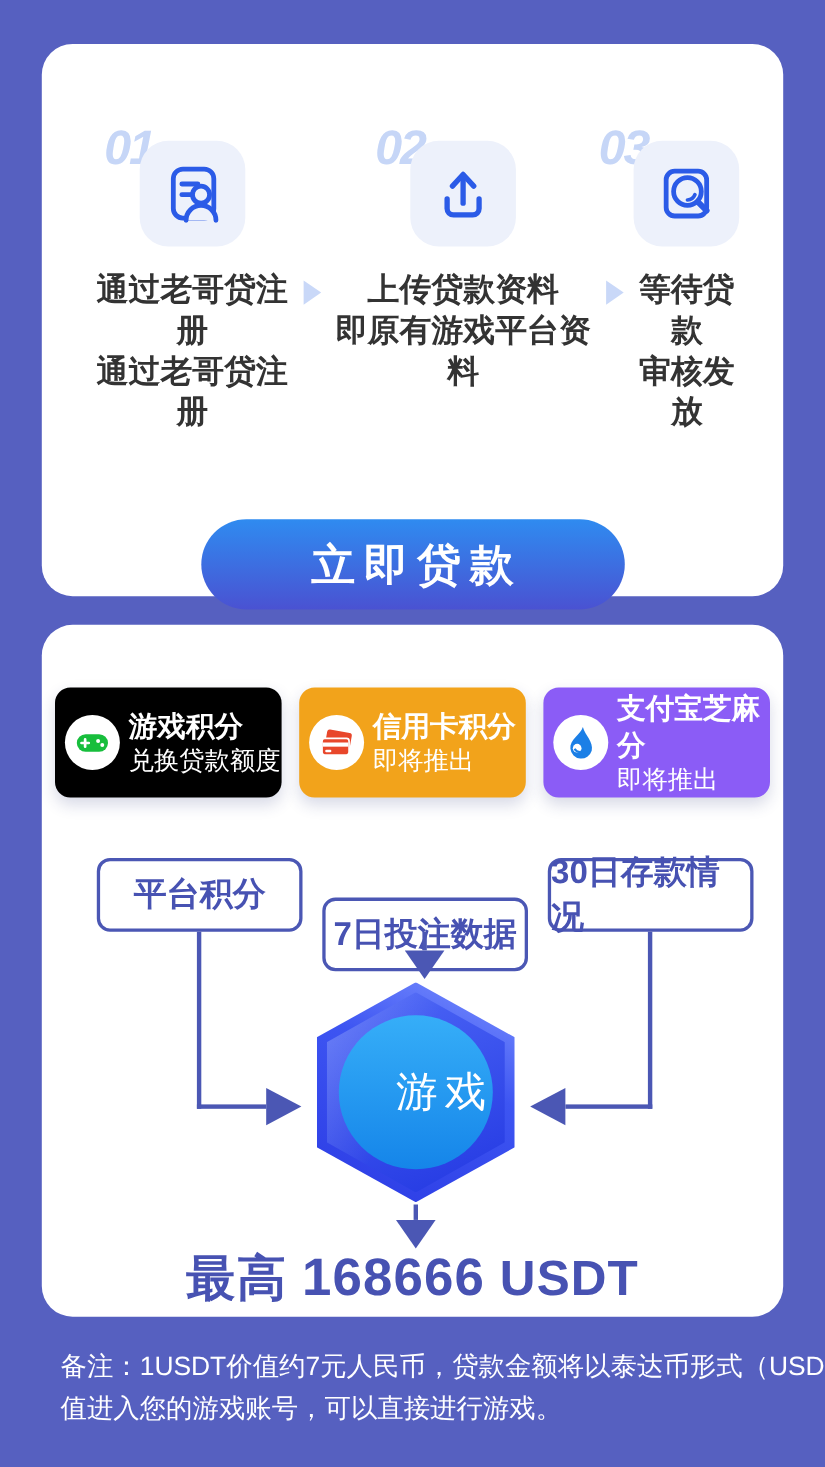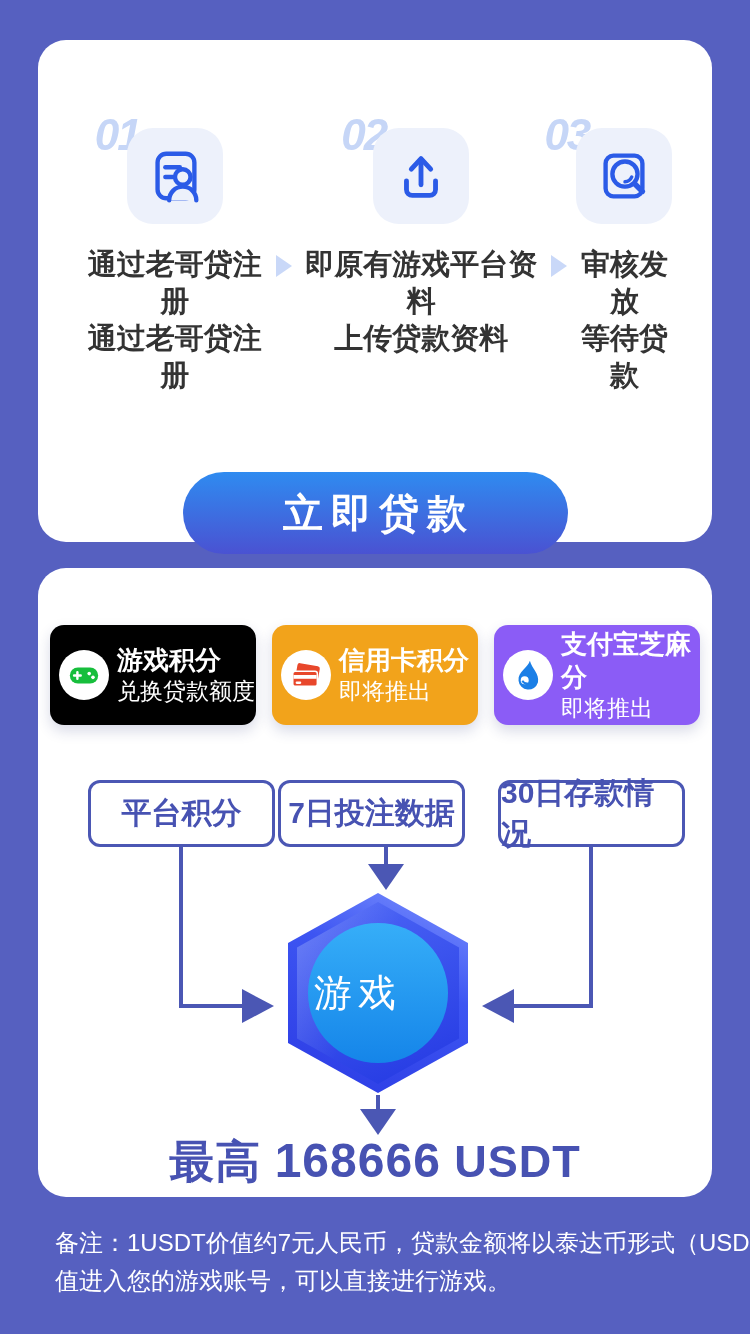--- a/index.html
+++ b/index.html
@@ -73,21 +73,21 @@
     background:linear-gradient(160deg,#4E68F7 0%,#2338E2 100%);
   }
   .hex-mid::before{
     content:"";position:absolute;inset:0;
     background:linear-gradient(115deg,rgba(255,255,255,0.20) 0%,rgba(255,255,255,0) 45%);
   }
   .hex-circle{
     position:absolute;left:50%;top:50%;transform:translate(-50%,-50%);
     width:140px;height:140px;border-radius:50%;
     background:linear-gradient(180deg,#36AEF8 0%,#1585E9 100%);
-    display:flex;align-items:center;justify-content:flex-start;
+    display:flex;align-items:center;justify-content:flex-end;
   }
   .hex-label{color:#fff;font-size:38px;line-height:50px;letter-spacing:6px;text-indent:6px;font-weight:500;text-align:center;}
   .result{
     position:absolute;left:0;top:352px;width:100%;text-align:center;
     font-size:45px;font-weight:700;color:#4752B2;letter-spacing:1px;
   }
   .result b{font-size:48px;}
   
   .note{
     position:absolute;left:55px;top:1224px;width:660px;margin:0;
@@ -129,42 +129,42 @@
           <span class="step-num">02</span>
           <span class="tile">
             <svg width="62" height="62" viewBox="0 0 64 64" fill="none">
               <path d="M17 37 v9 a6 6 0 0 0 6 6 h18 a6 6 0 0 0 6 -6 v-9" stroke="#2B5BE7" stroke-width="5" stroke-linecap="round" stroke-linejoin="round"></path>
               <path d="M32 41 V15" stroke="#2B5BE7" stroke-width="5" stroke-linecap="round"></path>
               <path d="M22 25 L32 14 L42 25" stroke="#2B5BE7" stroke-width="5" stroke-linecap="round" stroke-linejoin="round"></path>
             </svg>
           </span>
         </div>
         <div class="step-text">
+          <div>上传贷款资料</div>
           <div>即原有游戏平台资料</div>
-          <div>上传贷款资料</div>
         </div>
       </div>
 
       <span class="sep-arrow"></span>
 
       <div class="step">
         <div class="step-head">
           <span class="step-num">03</span>
           <span class="tile">
             <svg width="62" height="62" viewBox="0 0 64 64" fill="none">
               <rect x="13" y="11" width="38" height="42" rx="8" stroke="#2B5BE7" stroke-width="4.5"></rect>
               <circle cx="33" cy="30" r="13" fill="#EDF1FB" stroke="#2B5BE7" stroke-width="4.5"></circle>
               <path d="M40 33 a8 8 0 0 1 -7 5" stroke="#2B5BE7" stroke-width="3.5" stroke-linecap="round"></path>
               <path d="M43 40 L51 48" stroke="#2B5BE7" stroke-width="5.5" stroke-linecap="round"></path>
             </svg>
           </span>
         </div>
         <div class="step-text">
+          <div>等待贷款</div>
           <div>审核发放</div>
-          <div>等待贷款</div>
         </div>
       </div>
 
     </div>
 
     <button class="cta">立即贷款</button>
   </section>
 
   <section class="card card-points">
 
@@ -210,21 +210,21 @@
         <div class="btext">
           <div class="t1">支付宝芝麻分</div>
           <div class="t2">即将推出</div>
         </div>
       </div>
     </div>
 
     <div class="flow">
 
       <div class="fbox" style="left:50px;">平台积分</div>
-      <div class="fbox" style="left:240px;">7日投注数据</div>
+      <div class="fbox" style="left:255px;margin-top:36px;">7日投注数据</div>
       <div class="fbox" style="left:460px;">30日存款情况</div>
 
       <div class="vline" style="left:141px;top:67px;height:161px;"></div>
       <div class="hline" style="left:141px;top:224px;width:63px;"></div>
       <div class="ah ah-right" style="left:204px;top:209px;"></div>
 
       <div class="vline" style="left:551px;top:67px;height:161px;"></div>
       <div class="hline" style="left:476px;top:224px;width:79px;"></div>
       <div class="ah ah-left" style="left:444px;top:209px;"></div>
 

